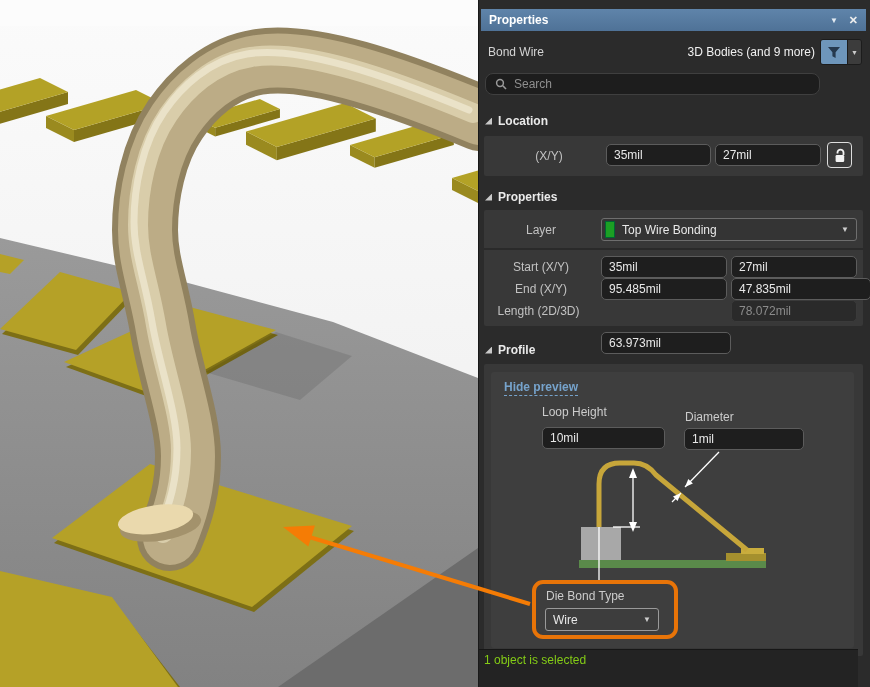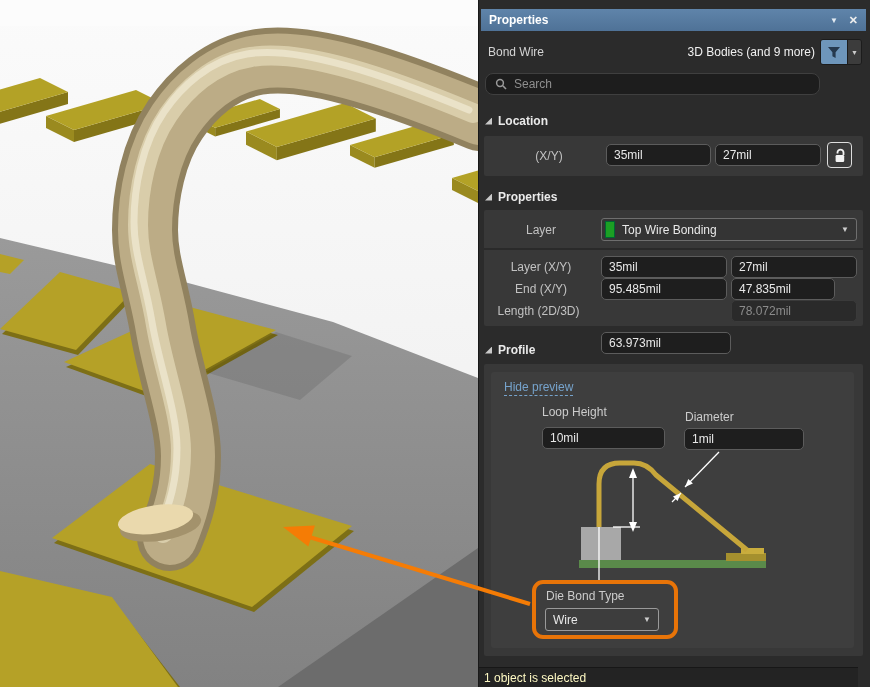--- a/index.html
+++ b/index.html
@@ -54,29 +54,29 @@
     border:1px solid #dddddd;border-radius:4px;display:flex;align-items:center;justify-content:center;box-sizing:border-box;
   }
   .dropdown{
     position:absolute;background:#343434;border:1px solid #6e6e6e;border-radius:3px;
     display:flex;align-items:center;color:#e8e8e8;box-sizing:border-box;height:23px;
   }
   .dropdown .dcaret{margin-left:auto;padding-right:7px;font-size:8px;color:#cccccc;}
   .layerswatch{width:8px;height:15px;background:#1ba024;border:1px solid #063;margin:0 7px 0 3px;}
   .divline{position:absolute;left:5px;width:379px;height:2px;background:#2a2a2a;}
   .preview{position:absolute;left:12px;top:372px;width:363px;height:276px;background:#3e3e3e;border-radius:3px;}
-  .hideprev{position:absolute;left:25px;top:380px;color:#76a3cc;border-bottom:1px dashed #76a3cc;padding-bottom:1px;cursor:pointer;}
+  .hideprev{position:absolute;left:25px;top:380px;color:#76a3cc;border-bottom:1px dashed #76a3cc;padding-bottom:1px;cursor:pointer;font-weight:bold;}
   .plabel{position:absolute;color:#cccccc;}
   .highlightbox{
     position:absolute;left:53px;top:580px;width:146px;height:59px;
     border:4px solid #e87408;border-radius:11px;box-sizing:border-box;pointer-events:none;
   }
   .statusbar{
-    position:absolute;left:0;right:12px;bottom:0;height:20px;background:#232323;
-    border-top:1px solid #171717;color:#fef9c3;line-height:20px;padding-left:5px;box-sizing:border-box;
+    position:absolute;left:0;right:12px;bottom:0;height:38px;background:#232323;
+    border-top:1px solid #171717;color:#84cc16;line-height:20px;padding-left:5px;box-sizing:border-box;
   }
   #arrow-overlay{position:absolute;left:0;top:0;pointer-events:none;z-index:50;}
 </style>
 </head>
 <body>
 
 <svg id="viewport" width="478" height="687" viewBox="0 0 478 687">
   <defs>
     <linearGradient id="bgg" x1="0" y1="0" x2="0" y2="1">
       <stop offset="0" stop-color="#fbfbfb"></stop>
@@ -194,27 +194,27 @@
   </div>
   <div class="strip" style="top:210px;height:116px;"></div>
   <div class="flabel" style="left:12px;top:223px;width:100px;">Layer</div>
   <div class="dropdown" style="left:122px;top:218px;width:256px;">
     <span class="layerswatch"></span>
     <span>Top Wire Bonding</span>
     <span class="dcaret">▼</span>
   </div>
   <div class="divline" style="top:248px;"></div>
 
-  <div class="flabel" style="left:12px;top:260px;width:100px;">Layer (X/Y)</div>
+  <div class="flabel" style="left:12px;top:260px;width:100px;">Start (X/Y)</div>
   <input class="tinput" style="left: 122px; top: 256px; width: 126px;" value="35mil">
   <input class="tinput" style="left: 252px; top: 256px; width: 126px;" value="27mil">
 
   <div class="flabel" style="left:12px;top:282px;width:100px;">End (X/Y)</div>
   <input class="tinput" style="left: 122px; top: 278px; width: 126px;" value="95.485mil">
-  <input class="tinput" style="left: 252px; top: 278px; width: 104px;" value="47.835mil">
+  <input class="tinput" style="left: 252px; top: 278px; width: 140px;" value="47.835mil">
 
   <div class="flabel" style="left:7px;top:304px;width:105px;">Length (2D/3D)</div>
   <input class="tinput" style="left: 122px; top: 300px; width: 130px; margin-top: 32px;" value="63.973mil">
   <input class="tinput dis" style="left: 252px; top: 300px; width: 126px;" disabled="" value="78.072mil">
 
   <div class="sect" style="top:343px;">
     <span class="tri"></span>
     <span>Profile</span>
   </div>
   <div class="strip" style="top:364px;height:292px;"></div>

